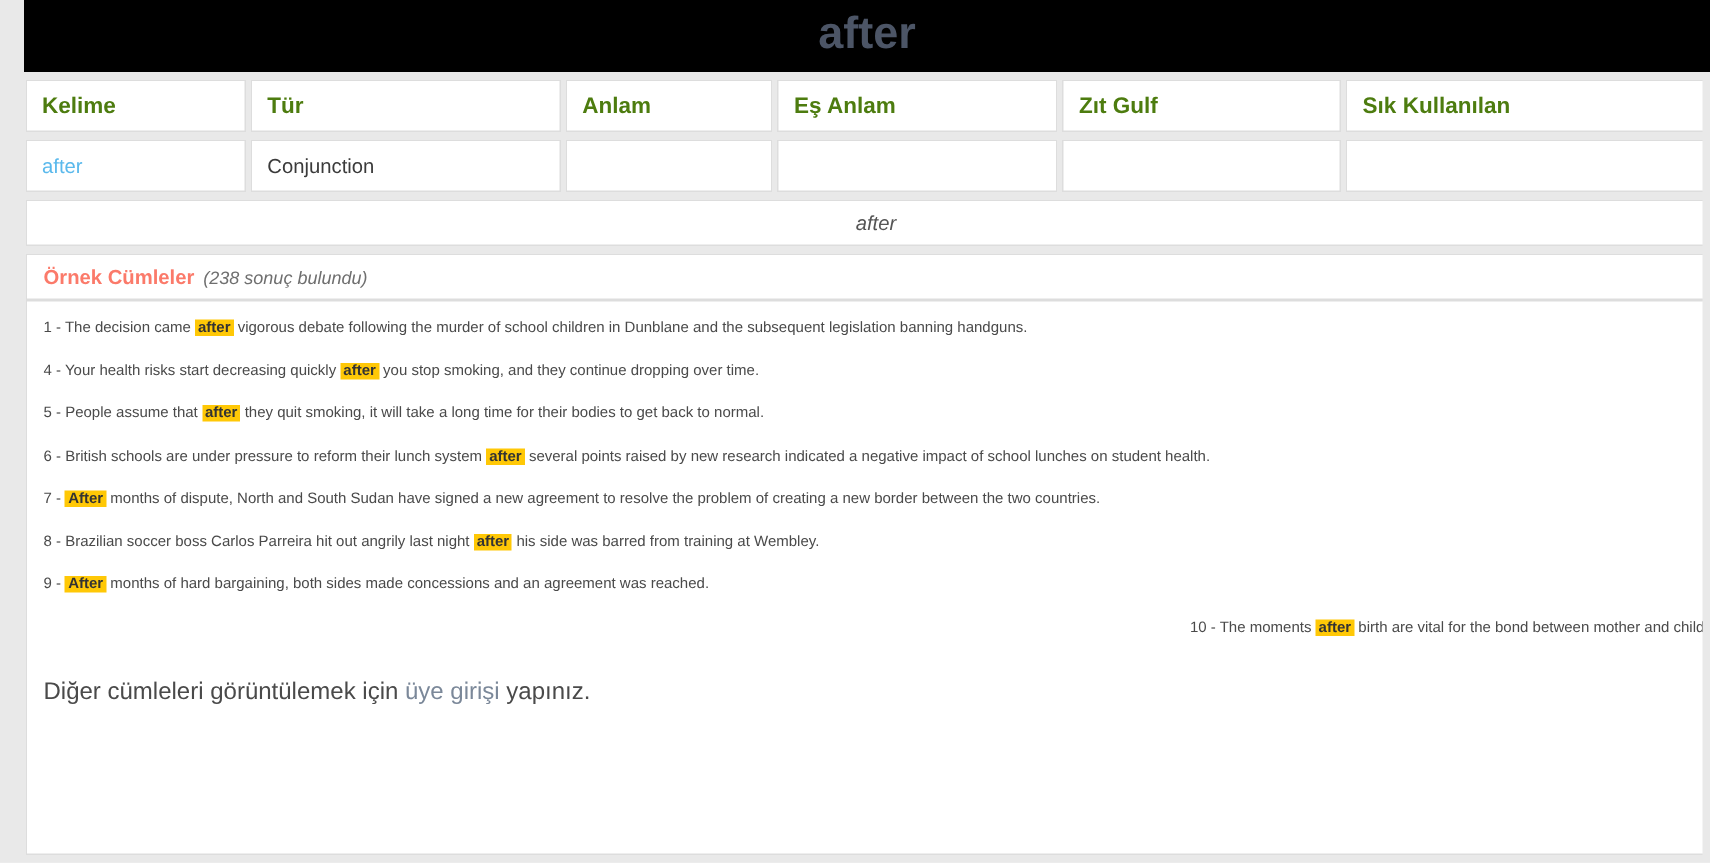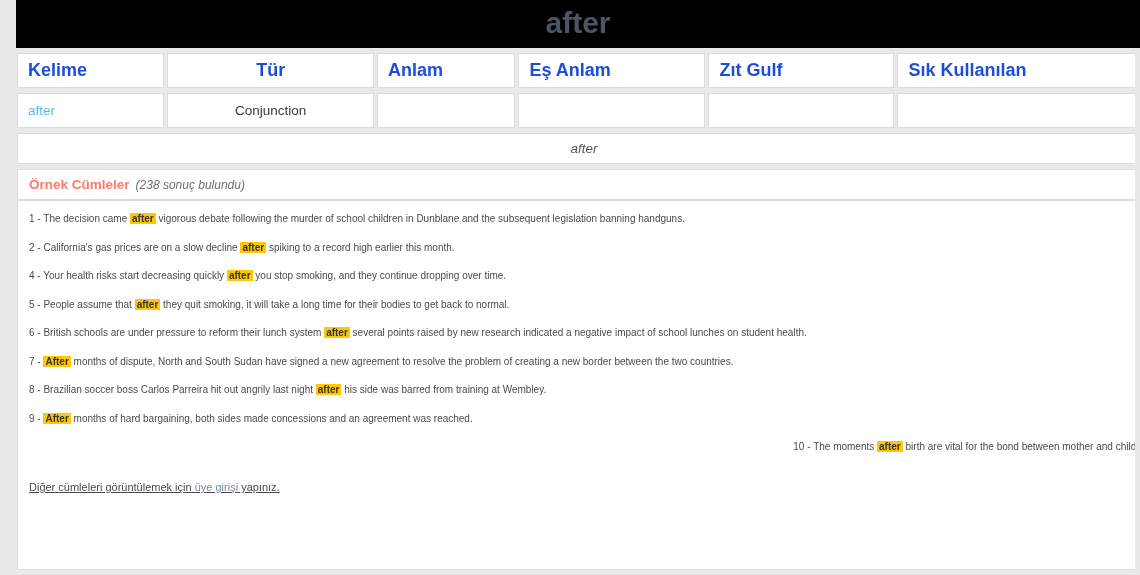--- a/index.html
+++ b/index.html
@@ -64,30 +64,30 @@
     padding: 0 10px;
     font-size: 13.5px;
     color: #3b3b3b;
     margin-right: 3px;
     overflow: hidden;
     white-space: nowrap;
   }
   .cell:last-child { margin-right: 0; }
 
   .cell.c-kelime   { width: 148px; }
-  .cell.c-tur      { width: 208px; text-align: center; }
+  .cell.c-tur      { width: 208px; }
   .cell.c-anlam    { width: 139px; }
   .cell.c-esanlam  { width: 188px; }
   .cell.c-zitanlam { width: 187px; }
   .cell.c-sik      { width: 255px; }
 
   .header-row .cell {
     font-weight: bold;
-    color: #1d4ed8;
-    font-size: 18px;
+    color: #4d7c0f;
+    font-size: 15px;
   }
   .data-row .cell { font-weight: normal; }
 
   .word-link {
     color: #5ab9ec;
     text-decoration: none;
     cursor: pointer;
   }
 
   
@@ -153,24 +153,23 @@
   .sentence:last-of-type { margin-bottom: 0; text-align: right; }
 
   .hl {
     background: #ffc806;
     color: #333333;
     font-weight: bold;
     padding: 1px 2px 2px 2px;
   }
 
   .footer-note {
-    font-size: 11px;
+    font-size: 16px;
     color: #4a4a4a;
     margin-top: 29px;
-    text-decoration: underline;
   }
   .footer-link {
     color: #7b8899;
     text-decoration: none;
     cursor: pointer;
   }
 
   
   .gutter {
     position: absolute;
@@ -217,21 +216,20 @@
   </div>
 
   <div class="examples-head">
     <span class="examples-title">Örnek Cümleler</span>
     <span class="examples-count">(238 sonuç bulundu)</span>
   </div>
 
   <div class="sentences-panel">
     <div id="sentence-list">
         <div class="sentence"><span>1 - </span><span>The decision came </span><span class="hl">after</span><span> vigorous debate following the murder of school children in Dunblane and the subsequent legislation banning handguns.</span></div>
-        <div class="sentence"><span>2 - </span><span>California's gas prices are on a slow decline </span><span class="hl">after</span><span> spiking to a record high earlier this month.</span></div>
         <div class="sentence"><span>4 - </span><span>Your health risks start decreasing quickly </span><span class="hl">after</span><span> you stop smoking, and they continue dropping over time.</span></div>
         <div class="sentence"><span>5 - </span><span>People assume that </span><span class="hl">after</span><span> they quit smoking, it will take a long time for their bodies to get back to normal.</span></div>
         <div class="sentence"><span>6 - </span><span>British schools are under pressure to reform their lunch system </span><span class="hl">after</span><span> several points raised by new research indicated a negative impact of school lunches on student health.</span></div>
         <div class="sentence"><span>7 - </span><span></span><span class="hl">After</span><span> months of dispute, North and South Sudan have signed a new agreement to resolve the problem of creating a new border between the two countries.</span></div>
         <div class="sentence"><span>8 - </span><span>Brazilian soccer boss Carlos Parreira hit out angrily last night </span><span class="hl">after</span><span> his side was barred from training at Wembley.</span></div>
         <div class="sentence"><span>9 - </span><span></span><span class="hl">After</span><span> months of hard bargaining, both sides made concessions and an agreement was reached.</span></div>
         <div class="sentence"><span>10 - </span><span>The moments </span><span class="hl">after</span><span> birth are vital for the bond between mother and child.</span></div>
       </div>
 
     <div class="footer-note">

